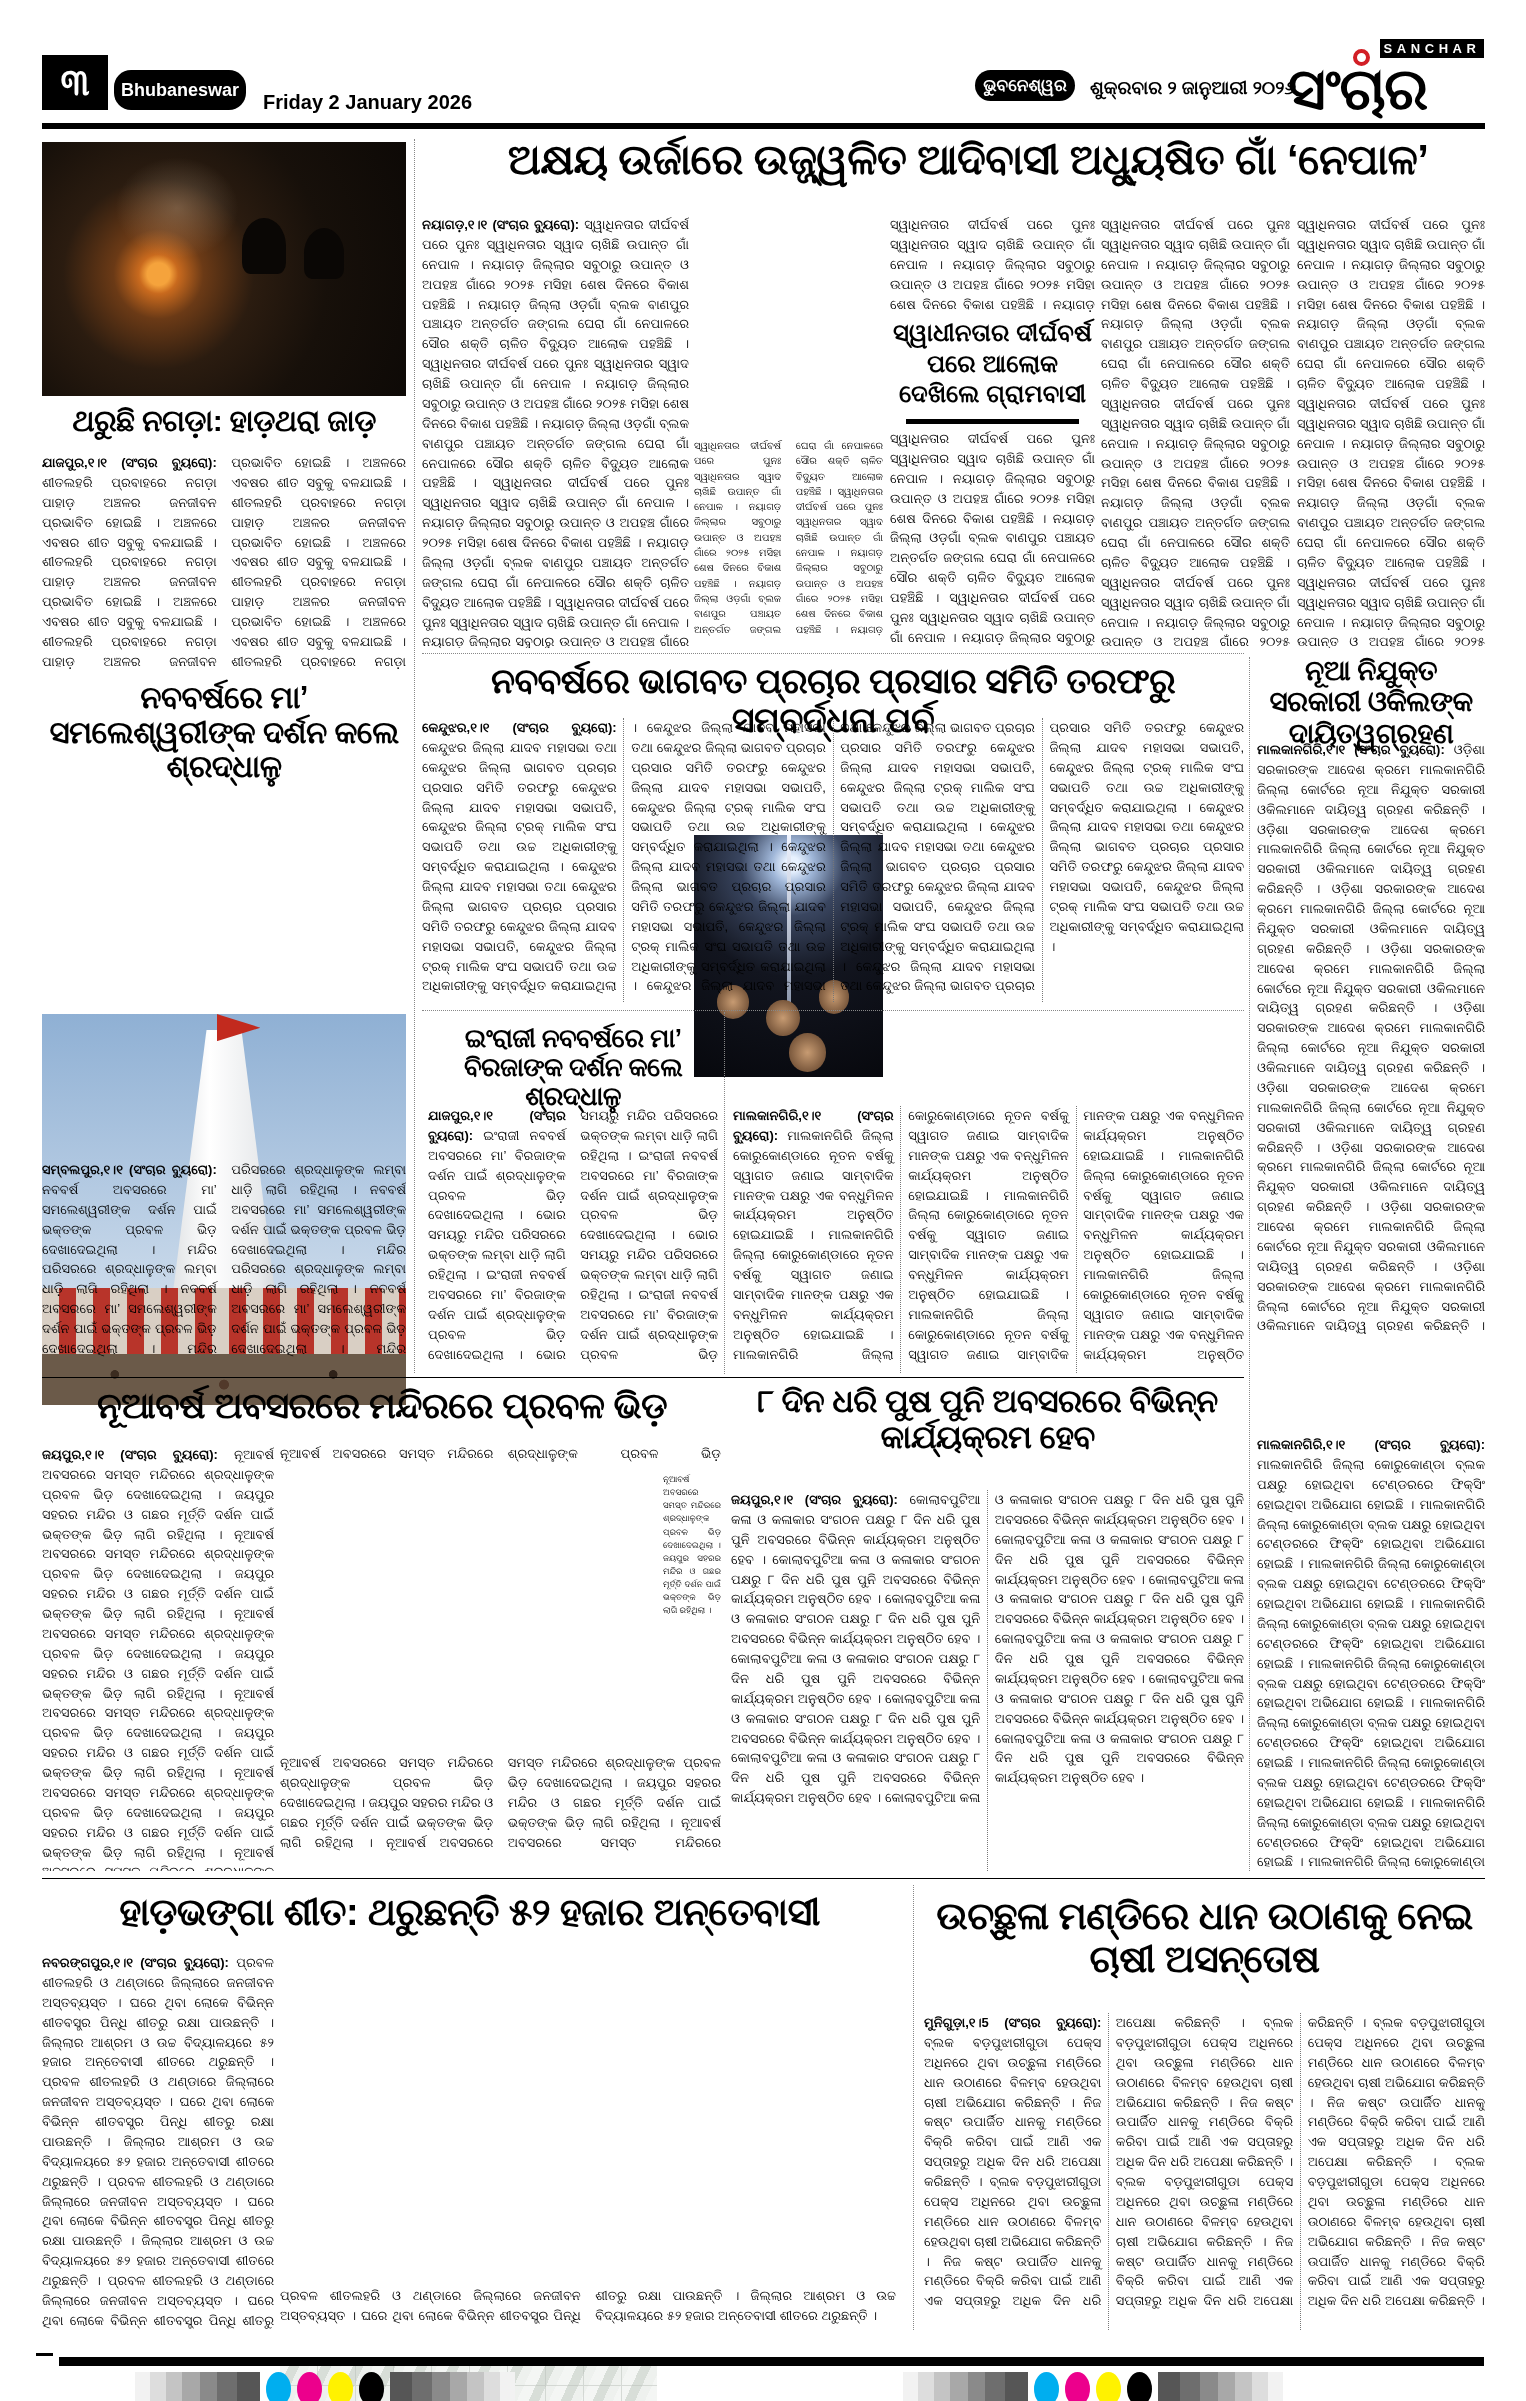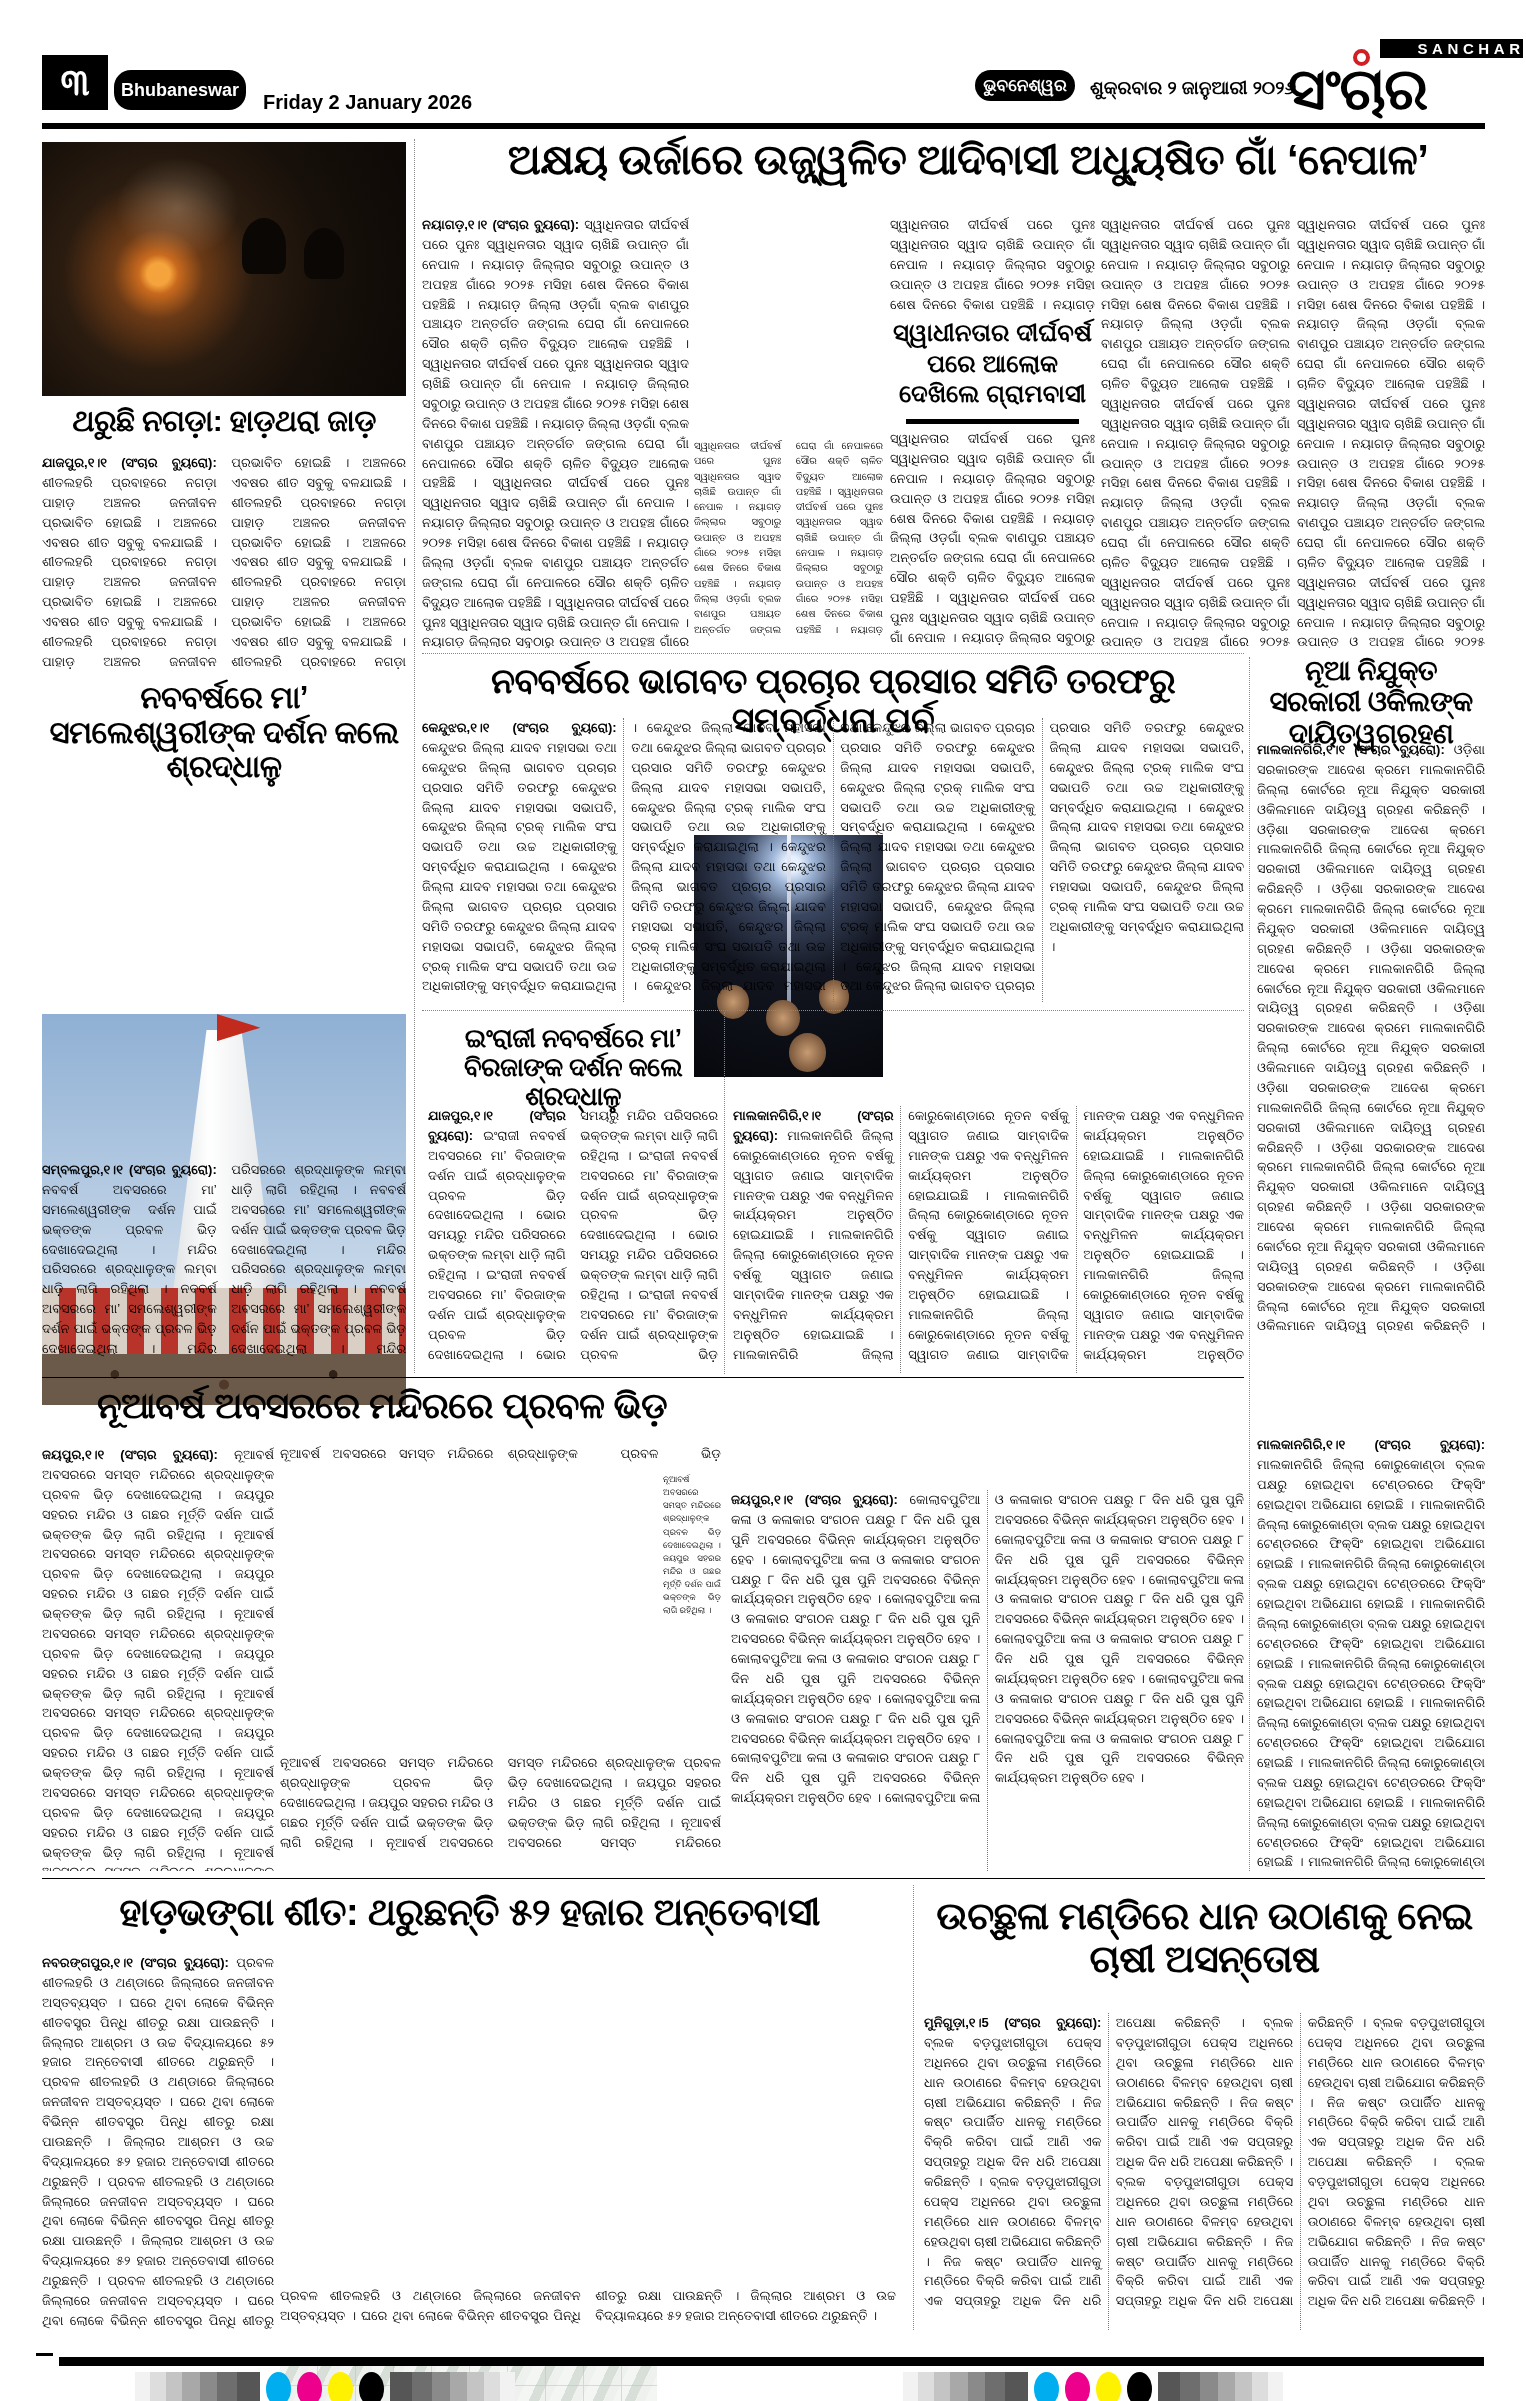--- a/index.html
+++ b/index.html
@@ -7,22 +7,22 @@
         font-family:"Liberation Sans","DejaVu Sans",sans-serif;color:#000;overflow:hidden;}
   .abs{position:absolute;}
   
   .pgnum{background:#000;color:#fff;display:flex;align-items:center;justify-content:center;
          font-size:37px;font-weight:bold;}
   .pill{background:#000;color:#fff;border-radius:17px;display:flex;align-items:center;
         justify-content:center;font-weight:bold;}
   .hdate{font-weight:bold;font-size:20px;}
   .hrule{background:#000;}
   .masthead-txt{font-size:58px;font-weight:800;letter-spacing:-1.3px;line-height:1;}
-  .masthead-tag{background:#000;color:#fff;font-size:15px;font-weight:bold;letter-spacing:4.6px;
-        display:flex;align-items:center;justify-content:center;padding-left:39px;}
+  .masthead-tag{background:#000;color:#fff;font-size:13px;font-weight:bold;letter-spacing:4.6px;
+        display:flex;align-items:center;justify-content:center;}
   .redring{width:17px;height:17px;border:4.6px solid #d21f26;border-radius:50%;background:#fff;box-sizing:border-box;}
   
   .hl{font-weight:800;text-align:center;line-height:1.12;letter-spacing:-0.7px;color:#000;}
   
   .body-txt{font-size:13px;line-height:1.53;text-align:justify;overflow:hidden;}
   .body-txt b{font-weight:bold;}
   .c2{column-count:2;column-gap:14.5px;}
   .c3{column-count:3;column-gap:14.5px;}
   .c4{column-count:4;column-gap:14.5px;}
   .dotrule{column-rule:0.7px dotted #777;}
@@ -207,20 +207,21 @@
     <div class="tile"></div>
 
   </div>
   <div class="abs body-txt" style="left:663px;top:1473px;width:58px;height:275px;font-size:8.6px;">
     <span>ନୂଆବର୍ଷ ଅବସରରେ ସମସ୍ତ ମନ୍ଦିରରେ ଶ୍ରଦ୍ଧାଳୁଙ୍କ ପ୍ରବଳ ଭିଡ଼ ଦେଖାଦେଇଥିଲା । ଜୟପୁର ସହରର ମନ୍ଦିର ଓ ଗଛର ମୂର୍ତ୍ତି ଦର୍ଶନ ପାଇଁ ଭକ୍ତଙ୍କ ଭିଡ଼ ଲାଗି ରହିଥିଲା ।</span>
   </div>
   <div class="abs body-txt c2" style="left:280px;top:1753px;width:441px;height:119px;">
     <span>ନୂଆବର୍ଷ ଅବସରରେ ସମସ୍ତ ମନ୍ଦିରରେ ଶ୍ରଦ୍ଧାଳୁଙ୍କ ପ୍ରବଳ ଭିଡ଼ ଦେଖାଦେଇଥିଲା । ଜୟପୁର ସହରର ମନ୍ଦିର ଓ ଗଛର ମୂର୍ତ୍ତି ଦର୍ଶନ ପାଇଁ ଭକ୍ତଙ୍କ ଭିଡ଼ ଲାଗି ରହିଥିଲା । ନୂଆବର୍ଷ ଅବସରରେ ସମସ୍ତ ମନ୍ଦିରରେ ଶ୍ରଦ୍ଧାଳୁଙ୍କ ପ୍ରବଳ ଭିଡ଼ ଦେଖାଦେଇଥିଲା । ଜୟପୁର ସହରର ମନ୍ଦିର ଓ ଗଛର ମୂର୍ତ୍ତି ଦର୍ଶନ ପାଇଁ ଭକ୍ତଙ୍କ ଭିଡ଼ ଲାଗି ରହିଥିଲା । ନୂଆବର୍ଷ ଅବସରରେ ସମସ୍ତ ମନ୍ଦିରରେ ଶ୍ରଦ୍ଧାଳୁଙ୍କ ପ୍ରବଳ ଭିଡ଼ ଦେଖାଦେଇଥିଲା । ଜୟପୁର ସହରର ମନ୍ଦିର ଓ ଗଛର ମୂର୍ତ୍ତି ଦର୍ଶନ ପାଇଁ ଭକ୍ତଙ୍କ ଭିଡ଼ ଲାଗି ରହିଥିଲା ।</span>
   </div>
 
+  <div class="abs hl" style="left:731px;top:1384px;width:513px;font-size:32px;">୮ ଦିନ ଧରି ପୁଷ ପୁନି ଅବସରରେ ବିଭିନ୍ନ କାର୍ଯ୍ୟକ୍ରମ ହେବ</div>
   <div class="abs body-txt c2 dotrule" style="left:731px;top:1490px;width:513px;height:381px;">
     <b>ଜୟପୁର,୧।୧ (ସଂଚାର ବ୍ୟୁରୋ):</b>
     <span>କୋଲାବପୁଟିଆ କଳା ଓ କଳାକାର ସଂଗଠନ ପକ୍ଷରୁ ୮ ଦିନ ଧରି ପୁଷ ପୁନି ଅବସରରେ ବିଭିନ୍ନ କାର୍ଯ୍ୟକ୍ରମ ଅନୁଷ୍ଠିତ ହେବ । କୋଲାବପୁଟିଆ କଳା ଓ କଳାକାର ସଂଗଠନ ପକ୍ଷରୁ ୮ ଦିନ ଧରି ପୁଷ ପୁନି ଅବସରରେ ବିଭିନ୍ନ କାର୍ଯ୍ୟକ୍ରମ ଅନୁଷ୍ଠିତ ହେବ । କୋଲାବପୁଟିଆ କଳା ଓ କଳାକାର ସଂଗଠନ ପକ୍ଷରୁ ୮ ଦିନ ଧରି ପୁଷ ପୁନି ଅବସରରେ ବିଭିନ୍ନ କାର୍ଯ୍ୟକ୍ରମ ଅନୁଷ୍ଠିତ ହେବ । କୋଲାବପୁଟିଆ କଳା ଓ କଳାକାର ସଂଗଠନ ପକ୍ଷରୁ ୮ ଦିନ ଧରି ପୁଷ ପୁନି ଅବସରରେ ବିଭିନ୍ନ କାର୍ଯ୍ୟକ୍ରମ ଅନୁଷ୍ଠିତ ହେବ । କୋଲାବପୁଟିଆ କଳା ଓ କଳାକାର ସଂଗଠନ ପକ୍ଷରୁ ୮ ଦିନ ଧରି ପୁଷ ପୁନି ଅବସରରେ ବିଭିନ୍ନ କାର୍ଯ୍ୟକ୍ରମ ଅନୁଷ୍ଠିତ ହେବ । କୋଲାବପୁଟିଆ କଳା ଓ କଳାକାର ସଂଗଠନ ପକ୍ଷରୁ ୮ ଦିନ ଧରି ପୁଷ ପୁନି ଅବସରରେ ବିଭିନ୍ନ କାର୍ଯ୍ୟକ୍ରମ ଅନୁଷ୍ଠିତ ହେବ । କୋଲାବପୁଟିଆ କଳା ଓ କଳାକାର ସଂଗଠନ ପକ୍ଷରୁ ୮ ଦିନ ଧରି ପୁଷ ପୁନି ଅବସରରେ ବିଭିନ୍ନ କାର୍ଯ୍ୟକ୍ରମ ଅନୁଷ୍ଠିତ ହେବ । କୋଲାବପୁଟିଆ କଳା ଓ କଳାକାର ସଂଗଠନ ପକ୍ଷରୁ ୮ ଦିନ ଧରି ପୁଷ ପୁନି ଅବସରରେ ବିଭିନ୍ନ କାର୍ଯ୍ୟକ୍ରମ ଅନୁଷ୍ଠିତ ହେବ । କୋଲାବପୁଟିଆ କଳା ଓ କଳାକାର ସଂଗଠନ ପକ୍ଷରୁ ୮ ଦିନ ଧରି ପୁଷ ପୁନି ଅବସରରେ ବିଭିନ୍ନ କାର୍ଯ୍ୟକ୍ରମ ଅନୁଷ୍ଠିତ ହେବ । କୋଲାବପୁଟିଆ କଳା ଓ କଳାକାର ସଂଗଠନ ପକ୍ଷରୁ ୮ ଦିନ ଧରି ପୁଷ ପୁନି ଅବସରରେ ବିଭିନ୍ନ କାର୍ଯ୍ୟକ୍ରମ ଅନୁଷ୍ଠିତ ହେବ । କୋଲାବପୁଟିଆ କଳା ଓ କଳାକାର ସଂଗଠନ ପକ୍ଷରୁ ୮ ଦିନ ଧରି ପୁଷ ପୁନି ଅବସରରେ ବିଭିନ୍ନ କାର୍ଯ୍ୟକ୍ରମ ଅନୁଷ୍ଠିତ ହେବ । କୋଲାବପୁଟିଆ କଳା ଓ କଳାକାର ସଂଗଠନ ପକ୍ଷରୁ ୮ ଦିନ ଧରି ପୁଷ ପୁନି ଅବସରରେ ବିଭିନ୍ନ କାର୍ଯ୍ୟକ୍ରମ ଅନୁଷ୍ଠିତ ହେବ ।</span>
   </div>
 
   <div class="abs hsep-solid" style="left:42px;top:1878px;width:1443px;height:1.3px;"></div>
   <div class="abs vsep" style="left:913px;top:1885px;height:445px;"></div>
 
   <div class="abs hl" style="left:42px;top:1891px;width:855px;font-size:38px;">ହାଡ଼ଭଙ୍ଗା ଶୀତ: ଥରୁଛନ୍ତି ୫୨ ହଜାର ଅନ୍ତେବାସୀ</div>
   <div class="abs body-txt" style="left:42px;top:1953px;width:232px;height:376px;">

